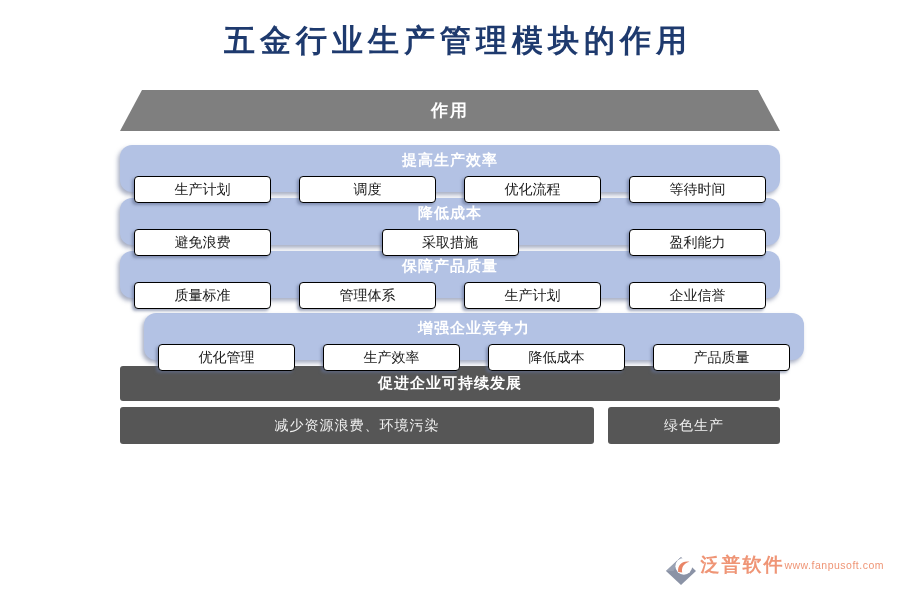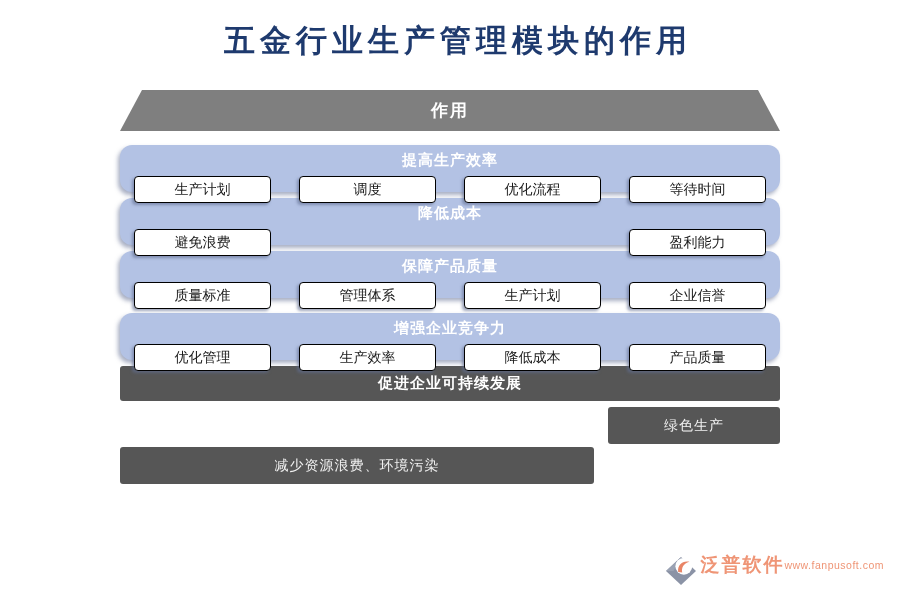--- a/index.html
+++ b/index.html
@@ -52,21 +52,21 @@
   }
   .section {
     width: 100%;
     height: 47px;
     background: var(--section-blue);
     border-radius: 12px;
     box-shadow: -2px 3px 4px rgba(96, 110, 145, 0.55);
     margin-bottom: 6px;
     padding: 5px 14px 0 14px;
   }
-  .section.gap-above { margin-top: 15px; }
+  .section.gap-above { margin-top: 15px; margin-left: 24px; }
   .section-title {
     text-align: center;
     color: #ffffff;
     font-size: 15px;
     font-weight: bold;
     letter-spacing: 1px;
     line-height: 20px;
   }
   .card-row {
     margin-top: 6px;
@@ -110,21 +110,21 @@
     height: 37px;
     background: var(--dark-gray);
     border-radius: 3px;
     color: #f2f2f2;
     font-size: 14px;
     letter-spacing: 1px;
     display: flex;
     align-items: center;
     justify-content: center;
   }
-  .footer-box.wide { width: 474px; margin-top: 40px; }
+  .footer-box.wide { width: 474px; }
   .footer-box.narrow { flex: 1; margin-left: 8px; }
   .logo {
     position: absolute;
     right: 16px;
     bottom: 10px;
     display: flex;
     align-items: flex-start;
     gap: 3px;
   }
   .logo-icon { margin-top: 2px; }
@@ -162,20 +162,21 @@
       <div class="item-card">调度</div>
       <div class="item-card">优化流程</div>
       <div class="item-card">等待时间</div>
     </div>
   </div>
 
   <div class="section">
     <div class="section-title">降低成本</div>
     <div class="card-row">
       <div class="item-card">避免浪费</div>
+      <div class="item-card">采取措施</div>
       <div class="item-card">盈利能力</div>
     </div>
   </div>
 
   <div class="section">
     <div class="section-title">保障产品质量</div>
     <div class="card-row">
       <div class="item-card">质量标准</div>
       <div class="item-card">管理体系</div>
       <div class="item-card">生产计划</div>

